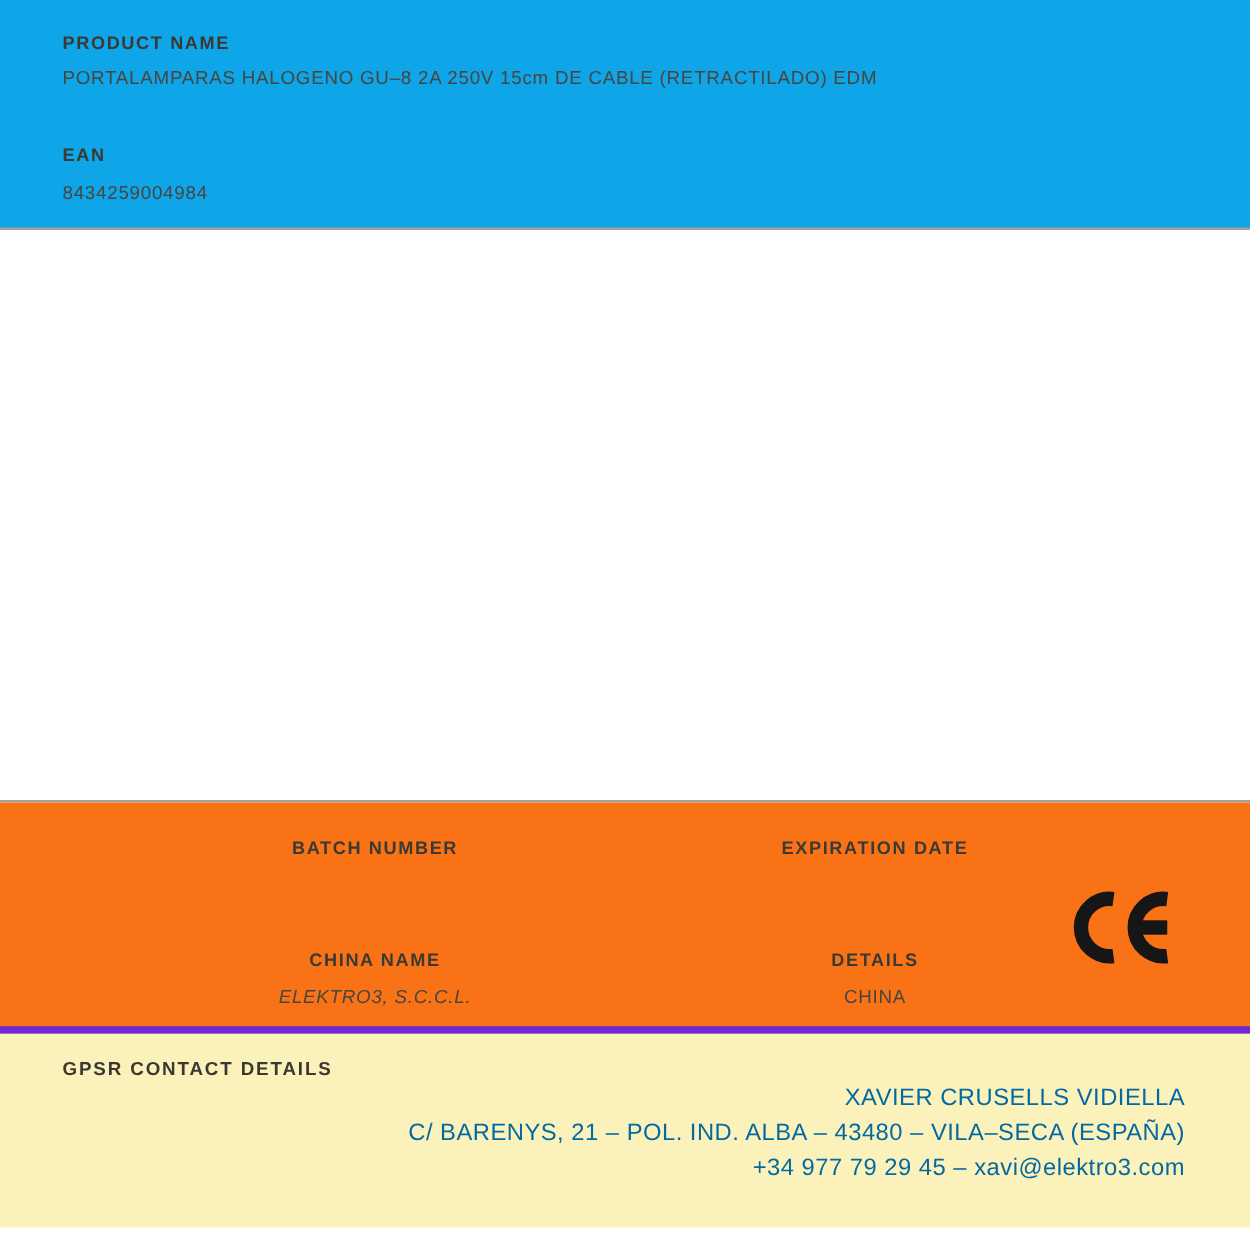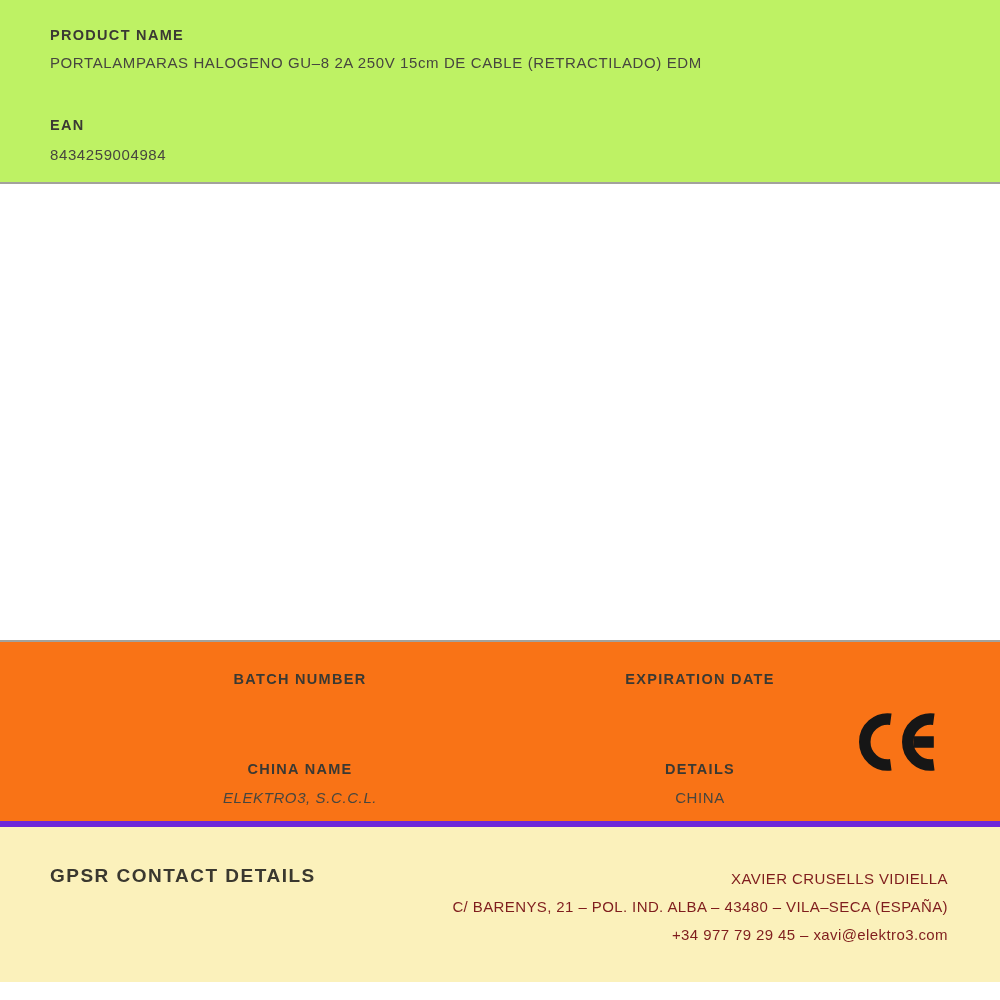--- a/index.html
+++ b/index.html
@@ -9,21 +9,21 @@
     width: 1000px;
     height: 1000px;
     font-family: "Liberation Sans", sans-serif;
     color: #45443d;
     overflow: hidden;
     background: #ffffff;
   }
   .section { position: relative; width: 100%; }
   .section-top {
     height: 184px;
-    background: #bef264;
+    background: #0ea5e9;
     border-bottom: 2px solid #a3a29c;
   }
   .section-middle {
     height: 458px;
     background: #ffffff;
     border-bottom: 2px solid #a3a29c;
   }
   .section-details {
     height: 185px;
     background: #f97316;
@@ -41,32 +41,32 @@
   }
   .field-value {
     font-size: 15px;
     letter-spacing: 0.6px;
     color: #47463f;
   }
   .abs { position: absolute; }
   .col-left   { left: 100px; width: 400px; text-align: center; }
   .col-right  { left: 500px; width: 400px; text-align: center; }
   .contact-label {
-    left: 50px; top: 38px;
-    font-size: 19px;
+    left: 50px; top: 20px;
+    font-size: 15px;
     font-weight: bold;
     letter-spacing: 1.5px;
     color: #3a382f;
   }
   .contact-block {
     right: 52px; top: 38px;
     text-align: right;
-    font-size: 15px;
+    font-size: 19px;
     letter-spacing: 0.4px;
-    color: #7f1d1d;
+    color: #0369a1;
     margin-left: 16px;
   }
   .contact-block .line { line-height: 28px; height: 28px; }
   .ce-wrap { left: 857px; top: 68px; width: 84px; height: 64px; }
 </style>
 </head>
 <body>
 
 <div class="page">
 

